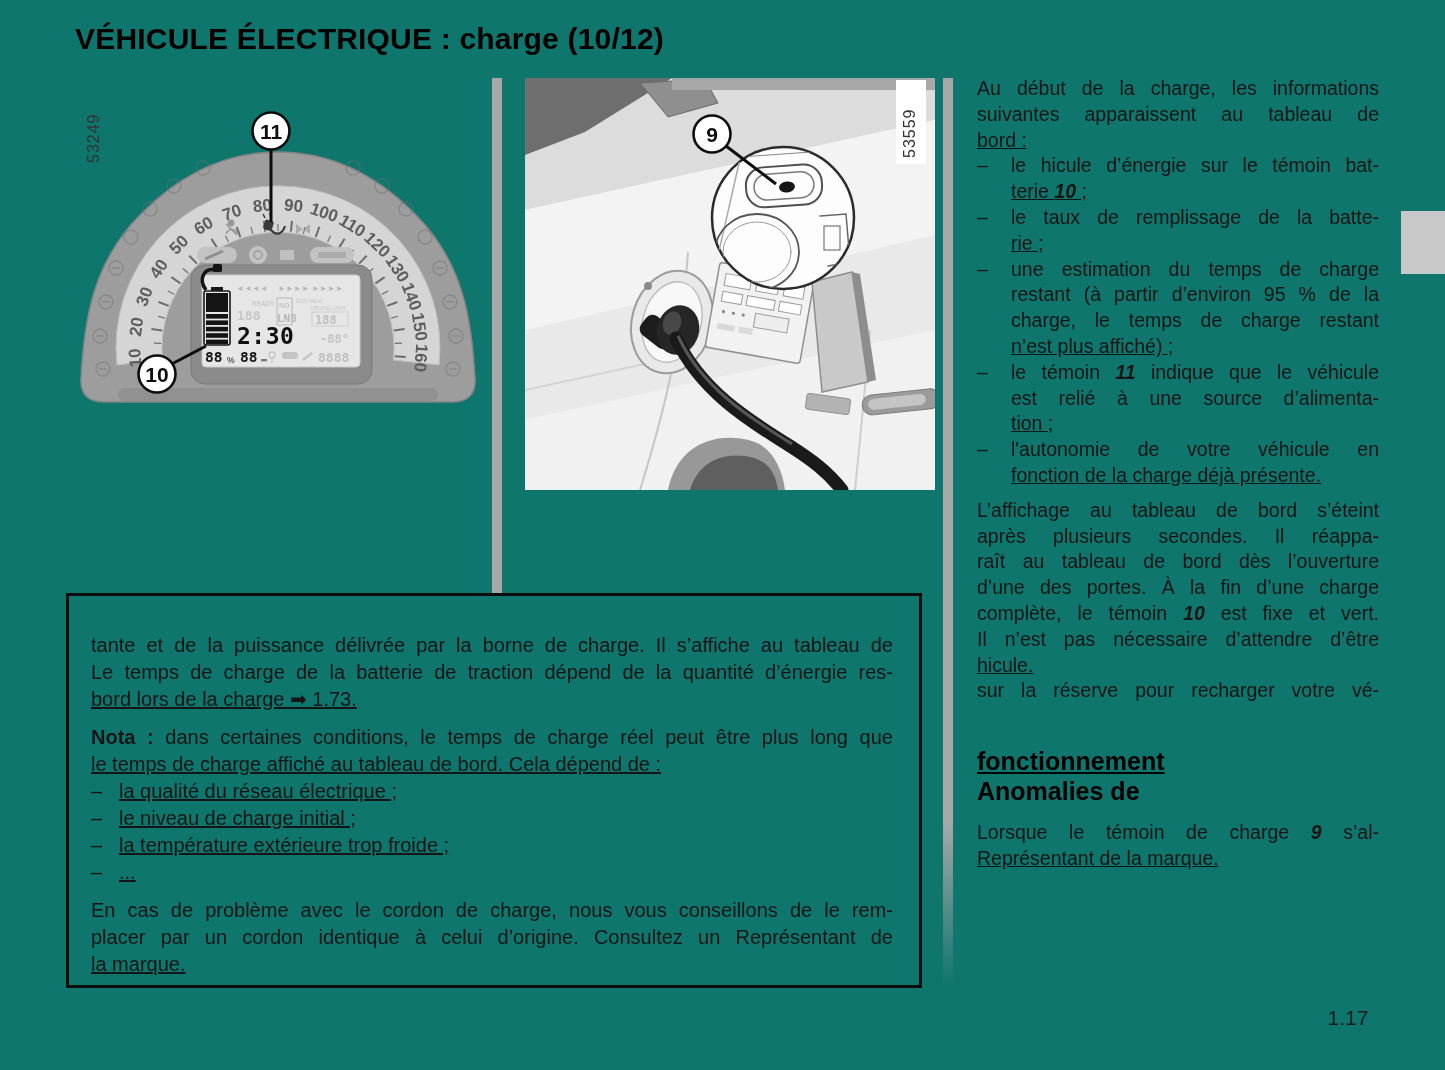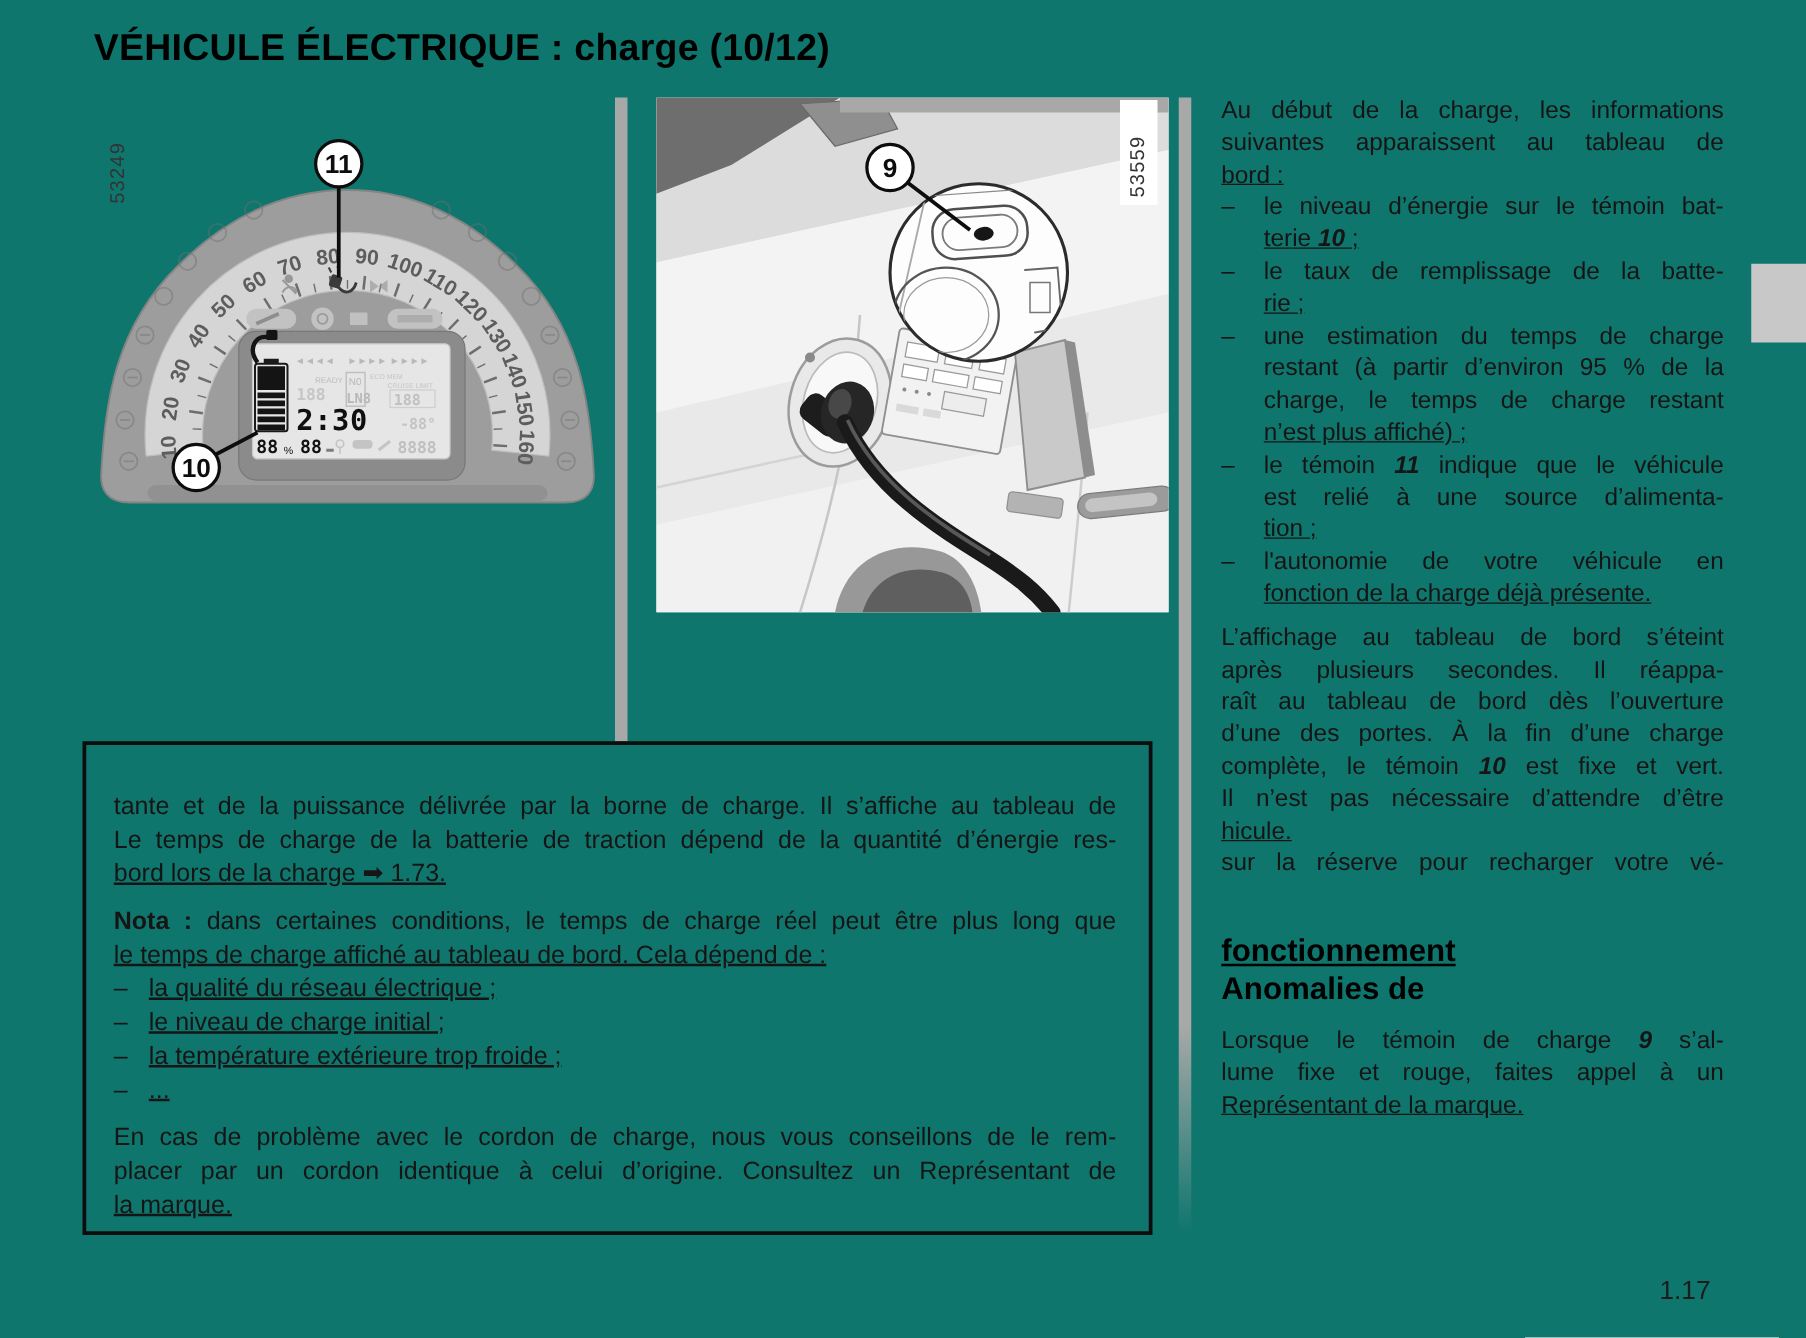--- a/index.html
+++ b/index.html
@@ -27,21 +27,21 @@
   .rc-heading .jl{text-align-last:left;}
   .rc-p3{margin-top:14px;}
   .cnum i{font-style:italic;}
   .note-box{position:absolute;left:66px;top:593px;width:856px;height:395px;
             border:3px solid #0d0d0d;box-sizing:border-box;
             padding:36px 26px 0 22px;font-size:20px;line-height:27px;color:#151515;}
   .note-box .bullet .dash{flex:0 0 28px;}
   .nb-p2{margin-top:11px;}
   .nb-p3{margin-top:11px;}
   .page-number{position:absolute;left:1318px;top:1006px;width:60px;text-align:center;
-               font-size:21px;color:#1c1c1c;margin-top:15px;}
+               font-size:21px;color:#1c1c1c;}
   .figsvg{position:absolute;}
   .lcd-mono{font-family:"DejaVu Sans Mono",monospace;font-weight:bold;}
 </style>
 </head>
 <body>
 
 <div class="page">
 
   <div class="title">VÉHICULE ÉLECTRIQUE : charge (10/12)</div>
 
@@ -311,21 +311,21 @@
   <div class="right-col">
     <div class="para">
         <div class="jl">Au début de la charge, les informations</div>
         <div class="jl">suivantes apparaissent au tableau de</div>
         <div class="jl jl-last">bord :</div>
       </div>
     <div>
         <div class="bullet">
           <span class="dash">–</span>
           <div class="btxt">
-            <div class="jl">le niveau d’énergie sur le témoin bat-</div>
+            <div class="jl">le hicule d’énergie sur le témoin bat-</div>
             <div class="jl jl-last">terie <b class="cnum"><i>10</i></b> ;</div>
           </div>
         </div>
         <div class="bullet">
           <span class="dash">–</span>
           <div class="btxt">
             <div class="jl">le taux de remplissage de la batte-</div>
             <div class="jl jl-last">rie ;</div>
           </div>
         </div>
@@ -363,21 +363,20 @@
         <div class="jl">Il n’est pas nécessaire d’attendre d’être</div>
         <div class="jl jl-last">hicule.</div>
         <div class="jl">sur la réserve pour recharger votre vé-</div>
       </div>
     <div class="rc-heading">
         <div class="jl jl-last">fonctionnement</div>
         <div class="jl">Anomalies de</div>
       </div>
     <div class="para rc-p3">
         <div class="jl">Lorsque le témoin de charge <b class="cnum"><i>9</i></b> s’al-</div>
-        <div class="jl">lume fixe et rouge, faites appel à un</div>
         <div class="jl jl-last">Représentant de la marque.</div>
       </div>
   </div>
 
   <div class="note-box">
     <div class="para">
         <div class="jl">tante et de la puissance délivrée par la borne de charge. Il s’affiche au tableau de</div>
         <div class="jl">Le temps de charge de la batterie de traction dépend de la quantité d’énergie res-</div>
         <div class="jl jl-last">bord lors de la charge ➡ 1.73.</div>
       </div>

